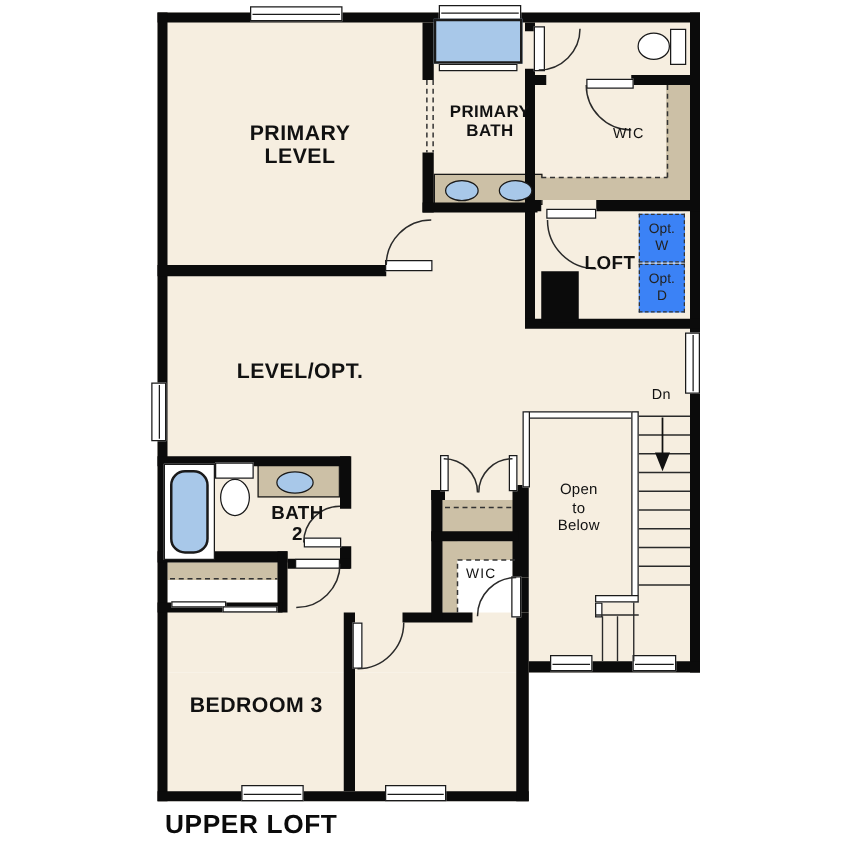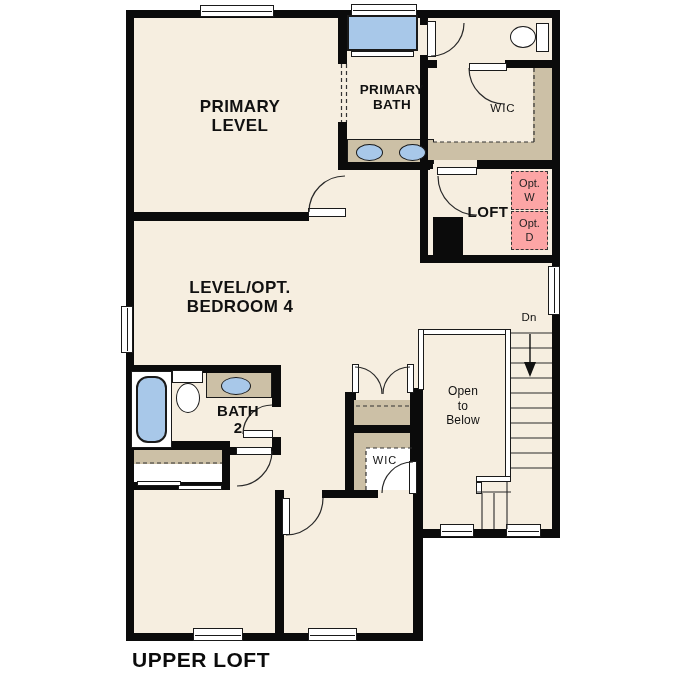--- a/index.html
+++ b/index.html
@@ -15,21 +15,21 @@
   .rail{position:absolute;background:#ffffff;border:1px solid #1a1a1a;box-sizing:border-box;}
   .winH,.winV{position:absolute;background:#ffffff;border:1px solid #1a1a1a;box-sizing:border-box;}
   .winH::after{content:"";position:absolute;left:1px;right:1px;top:50%;border-top:1px solid #1a1a1a;}
   .winV::after{content:"";position:absolute;top:1px;bottom:1px;left:50%;border-left:1px solid #1a1a1a;}
   .blue{position:absolute;background:#a8c8e9;border:2px solid #1a1a1a;box-sizing:border-box;}
   .blue-thin{position:absolute;background:#a8c8e9;border:1.5px solid #1a1a1a;box-sizing:border-box;}
   .ellipse{border-radius:50%;}
   .lbl{position:absolute;transform:translate(-50%,-50%);text-align:center;color:#111;
        font-weight:bold;line-height:1.13;letter-spacing:.4px;white-space:nowrap;}
   .lbl.normal{font-weight:normal;letter-spacing:.2px;}
-  .optbox{position:absolute;background:#fca5a5;border:1.5px dashed #333;box-sizing:border-box;
+  .optbox{position:absolute;background:#3b82f6;border:1.5px dashed #333;box-sizing:border-box;
           display:flex;flex-direction:column;align-items:center;justify-content:center;
           font-size:11px;color:#222;line-height:1.2;}
   svg.overlay{position:absolute;left:0;top:0;pointer-events:none;}
   .title{position:absolute;font-weight:bold;color:#0b0b0b;font-size:21px;letter-spacing:.5px;}
 </style>
 </head>
 <body>
 
 <div id="stage">
 
@@ -181,29 +181,29 @@
       <div>LEVEL</div>
   </div>
   <div class="lbl" style="left:392px;top:97px;font-size:13.5px;">
     <div>PRIMARY</div>
       <div>BATH</div>
   </div>
   <div class="lbl normal" style="left:503px;top:108px;font-size:11.5px;letter-spacing:1px;">WIC</div>
   <div class="lbl" style="left:488px;top:212px;font-size:15px;">LOFT</div>
   <div class="lbl" style="left:240px;top:297px;font-size:17px;">
     <div>LEVEL/OPT.</div>
-      <div>BEDROOM 4</div>
   </div>
   <div class="lbl normal" style="left:529px;top:317px;font-size:11.5px;">Dn</div>
   <div class="lbl normal" style="left:463px;top:406px;font-size:12px;line-height:1.22;">
     <div>Open</div>
     <div>to</div>
     <div>Below</div>
   </div>
   <div class="lbl" style="left:238px;top:420px;font-size:15px;">
     <div>BATH</div>
       <div>2</div>
   </div>
   <div class="lbl normal" style="left:385px;top:460px;font-size:11px;letter-spacing:1px;">WIC</div>
+  <div class="lbl" style="left:205px;top:564px;font-size:17px;">BEDROOM 3</div>
 
   <div class="title" style="left:132px;top:648px;">UPPER LOFT</div>
 
 </div>
 
 </body></html>

